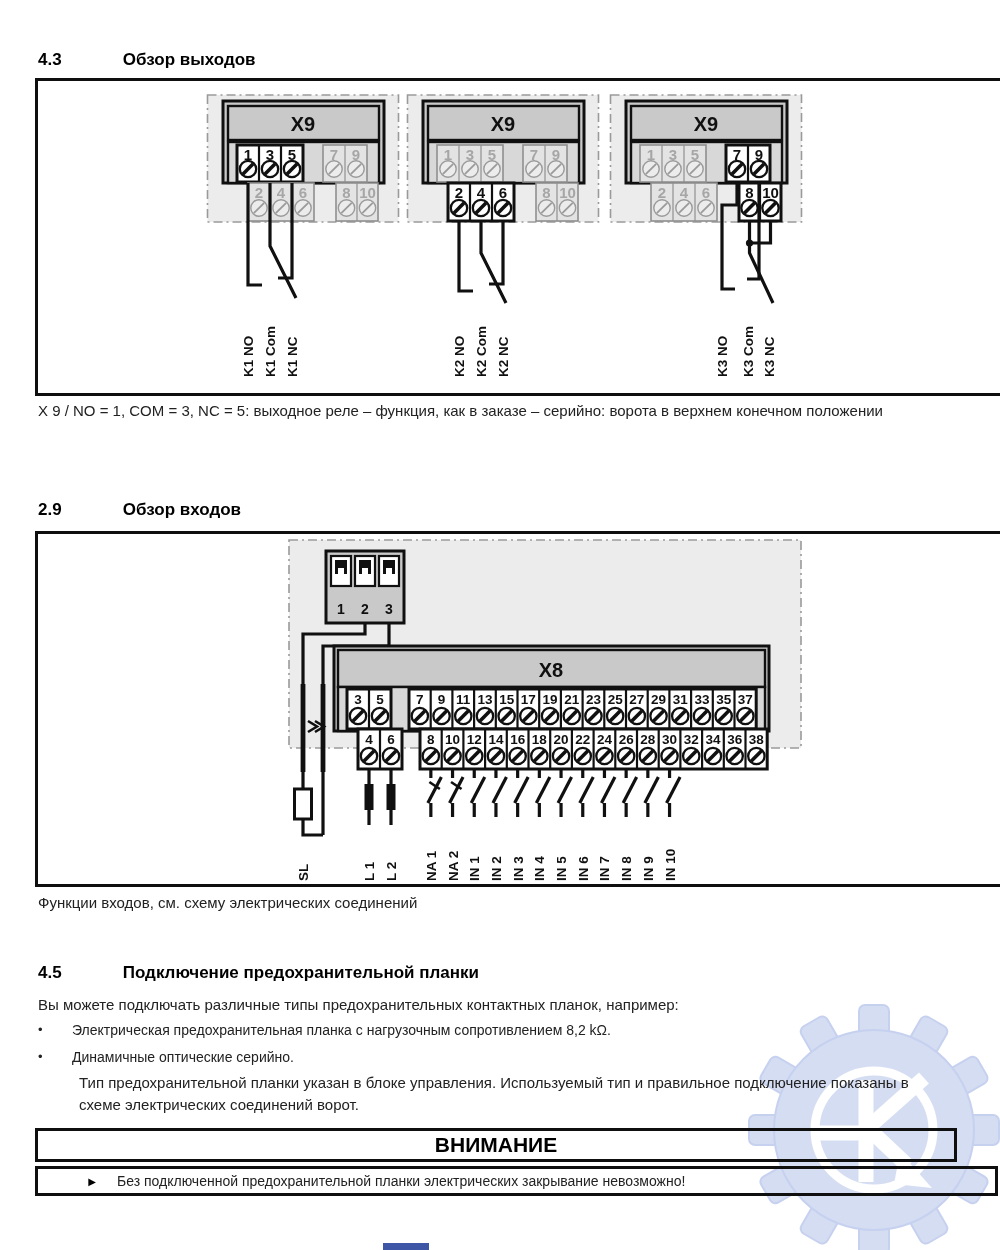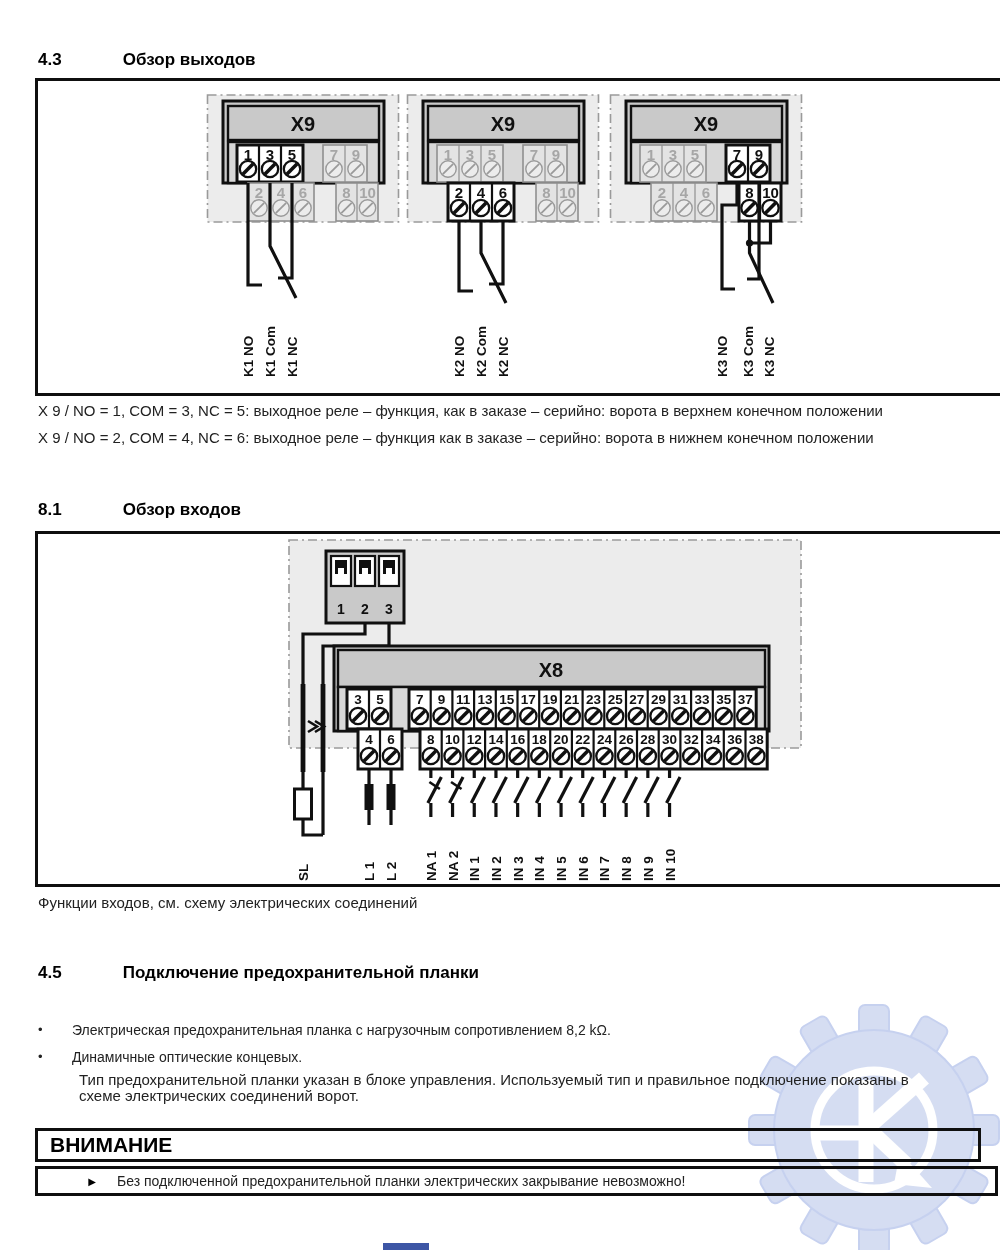--- a/index.html
+++ b/index.html
@@ -6,25 +6,25 @@
   .page{position:relative;width:1000px;height:1250px;background:#ffffff;overflow:hidden;
         font-family:"Liberation Sans",sans-serif;color:#1d1d1d;}
   .layer{position:relative;z-index:2;padding-left:41px;}
   .sec{position:absolute;left:38px;font-size:17px;font-weight:bold;color:#000;white-space:nowrap;}
   .sec .num{display:inline-block;width:80px;}
   .figbox{position:absolute;left:35px;width:922px;border:3px solid #0f0f0f;background:transparent;}
   #figOut{top:78px;height:312px;}
   #figIn{top:531px;height:350px;}
   .x9slot{position:absolute;top:12px;}
   .note,.para{position:absolute;left:38px;font-size:15px;color:#222;white-space:nowrap;}
-  .para.wrap{white-space:normal;max-width:858px;line-height:16px;}
+  .para.wrap{white-space:normal;max-width:858px;line-height:22px;}
   .bullet{position:absolute;left:38px;font-size:14px;color:#222;display:flex;}
   .bullet .dot{width:34px;font-size:13px;}
   .warn-title{position:absolute;left:35px;top:1128px;width:916px;border:3px solid #0f0f0f;
-              font-size:21px;font-weight:bold;color:#000;padding:2px 12px;background:transparent;}
+              text-align:center;font-size:21px;font-weight:bold;color:#000;padding:2px 0;background:transparent;}
   .warn-item{position:absolute;left:35px;top:1166px;width:916px;height:24px;border:3px solid #0f0f0f;
              font-size:14px;color:#222;display:flex;align-items:center;background:transparent;}
   .warn-item .tri{width:26px;text-align:center;font-size:10px;color:#000;}
   .warn-item .wtext{margin-left:12px;}
   #watermark{position:absolute;left:744px;top:1004px;z-index:1;}
   #bluebar{position:absolute;left:383px;top:1243px;width:46px;height:7px;background:#3d56a5;z-index:2;}
 </style>
 </head>
 <body>
 
@@ -218,24 +218,23 @@
           <path d="M161.5,128 V150 H140.5" fill="none" stroke="#101010" stroke-width="3.2"></path>
           <circle cx="140.5" cy="150" r="3.6" fill="#101010"></circle>
           <path d="M140.5,150 V160 L164,210" fill="none" stroke="#101010" stroke-width="3.2"></path>
           <text transform="translate(118,284) rotate(-90)" font-size="13.5" font-weight="bold" fill="#101010">K3 NO</text>
           <text transform="translate(143.5,284) rotate(-90)" font-size="13.5" font-weight="bold" fill="#101010">K3 Com</text>
           <text transform="translate(165,284) rotate(-90)" font-size="13.5" font-weight="bold" fill="#101010">K3 NC</text>
         </svg></div>
   </div>
 
   <div class="note" style="top:402px">X 9 / NO = 1, COM = 3, NC = 5: выходное реле – функция, как в заказе – серийно: ворота в верхнем конечном положении</div>
-  <div class="note" style="top:429px">X 9 / NO = 2, COM = 4, NC = 6: выходное реле – функция как в заказе – серийно: ворота в нижнем конечном положении</div>
 
   <div class="sec" style="top:500px">
-    <span class="num">8.1</span>
+    <span class="num">2.9</span>
     <span>Обзор входов</span>
   </div>
 
   <div class="figbox layer" id="figIn"><svg width="922" height="350" viewBox="0 0 922 350">
         <rect x="210" y="6" width="512" height="208" fill="#ececec" stroke="#9a9a9a" stroke-width="1.6" stroke-dasharray="9 4 2 4"></rect>
         <rect x="247" y="17" width="78" height="72" fill="#c9c9c9" stroke="#101010" stroke-width="3"></rect>
         <rect x="252" y="22" width="20" height="30" fill="#ffffff" stroke="#101010" stroke-width="2.2"></rect>
         <rect x="256" y="26" width="12" height="14" fill="#101010"></rect>
         <rect x="259" y="34" width="6" height="9" fill="#ffffff"></rect>
         <text x="262" y="80" text-anchor="middle" font-size="14" font-weight="bold" fill="#101010">1</text>
@@ -466,28 +465,29 @@
         <text transform="translate(595.5500000000001,347) rotate(-90)" font-size="13.5" font-weight="bold" fill="#101010">IN 10</text>
       </svg></div>
 
   <div class="note" style="top:894px">Функции входов, см. схему электрических соединений</div>
 
   <div class="sec" style="top:963px">
     <span class="num">4.5</span>
     <span>Подключение предохранительной планки</span>
   </div>
 
+  <div class="para" style="top:996px">Вы можете подключать различные типы предохранительных контактных планок, например:</div>
 
   <div class="bullet" style="top:1022px">
     <span class="dot">•</span>
     <span>Электрическая предохранительная планка с нагрузочным сопротивлением 8,2 kΩ.</span>
   </div>
   <div class="bullet" style="top:1049px">
     <span class="dot">•</span>
-    <span>Динамичные оптические концевых.</span>
+    <span>Динамичные оптические серийно.</span>
   </div>
 
   <div class="para wrap layer" style="top:1072px">Тип предохранительной планки указан в блоке управления. Используемый тип и правильное подключение показаны в схеме электрических соединений ворот.</div>
 
   <div class="warn-title layer">ВНИМАНИЕ</div>
   <div class="warn-item layer">
     <span class="tri">▶</span>
     <span class="wtext">Без подключенной предохранительной планки электрических закрывание невозможно!</span>
   </div>
 

